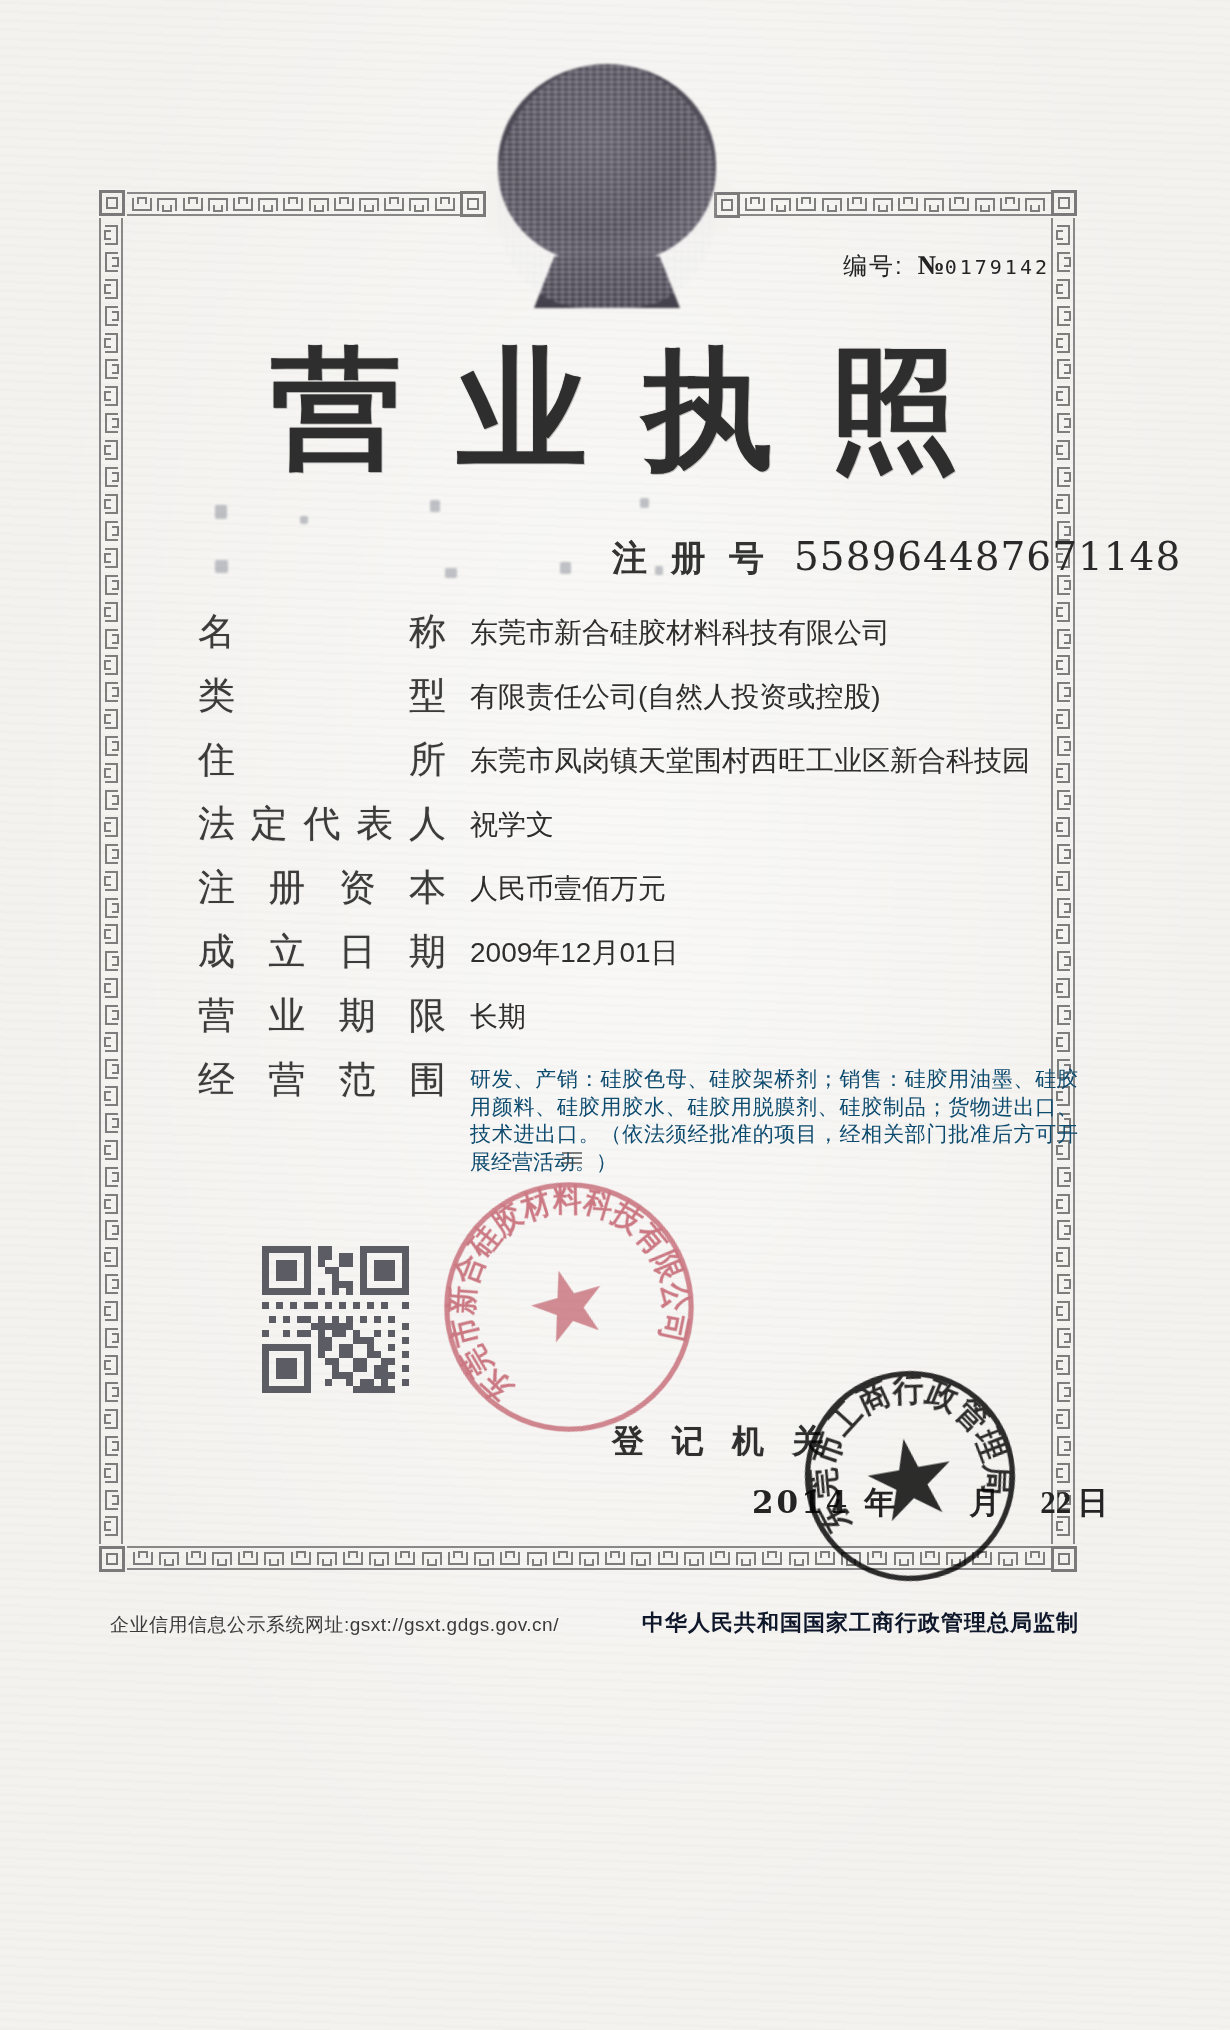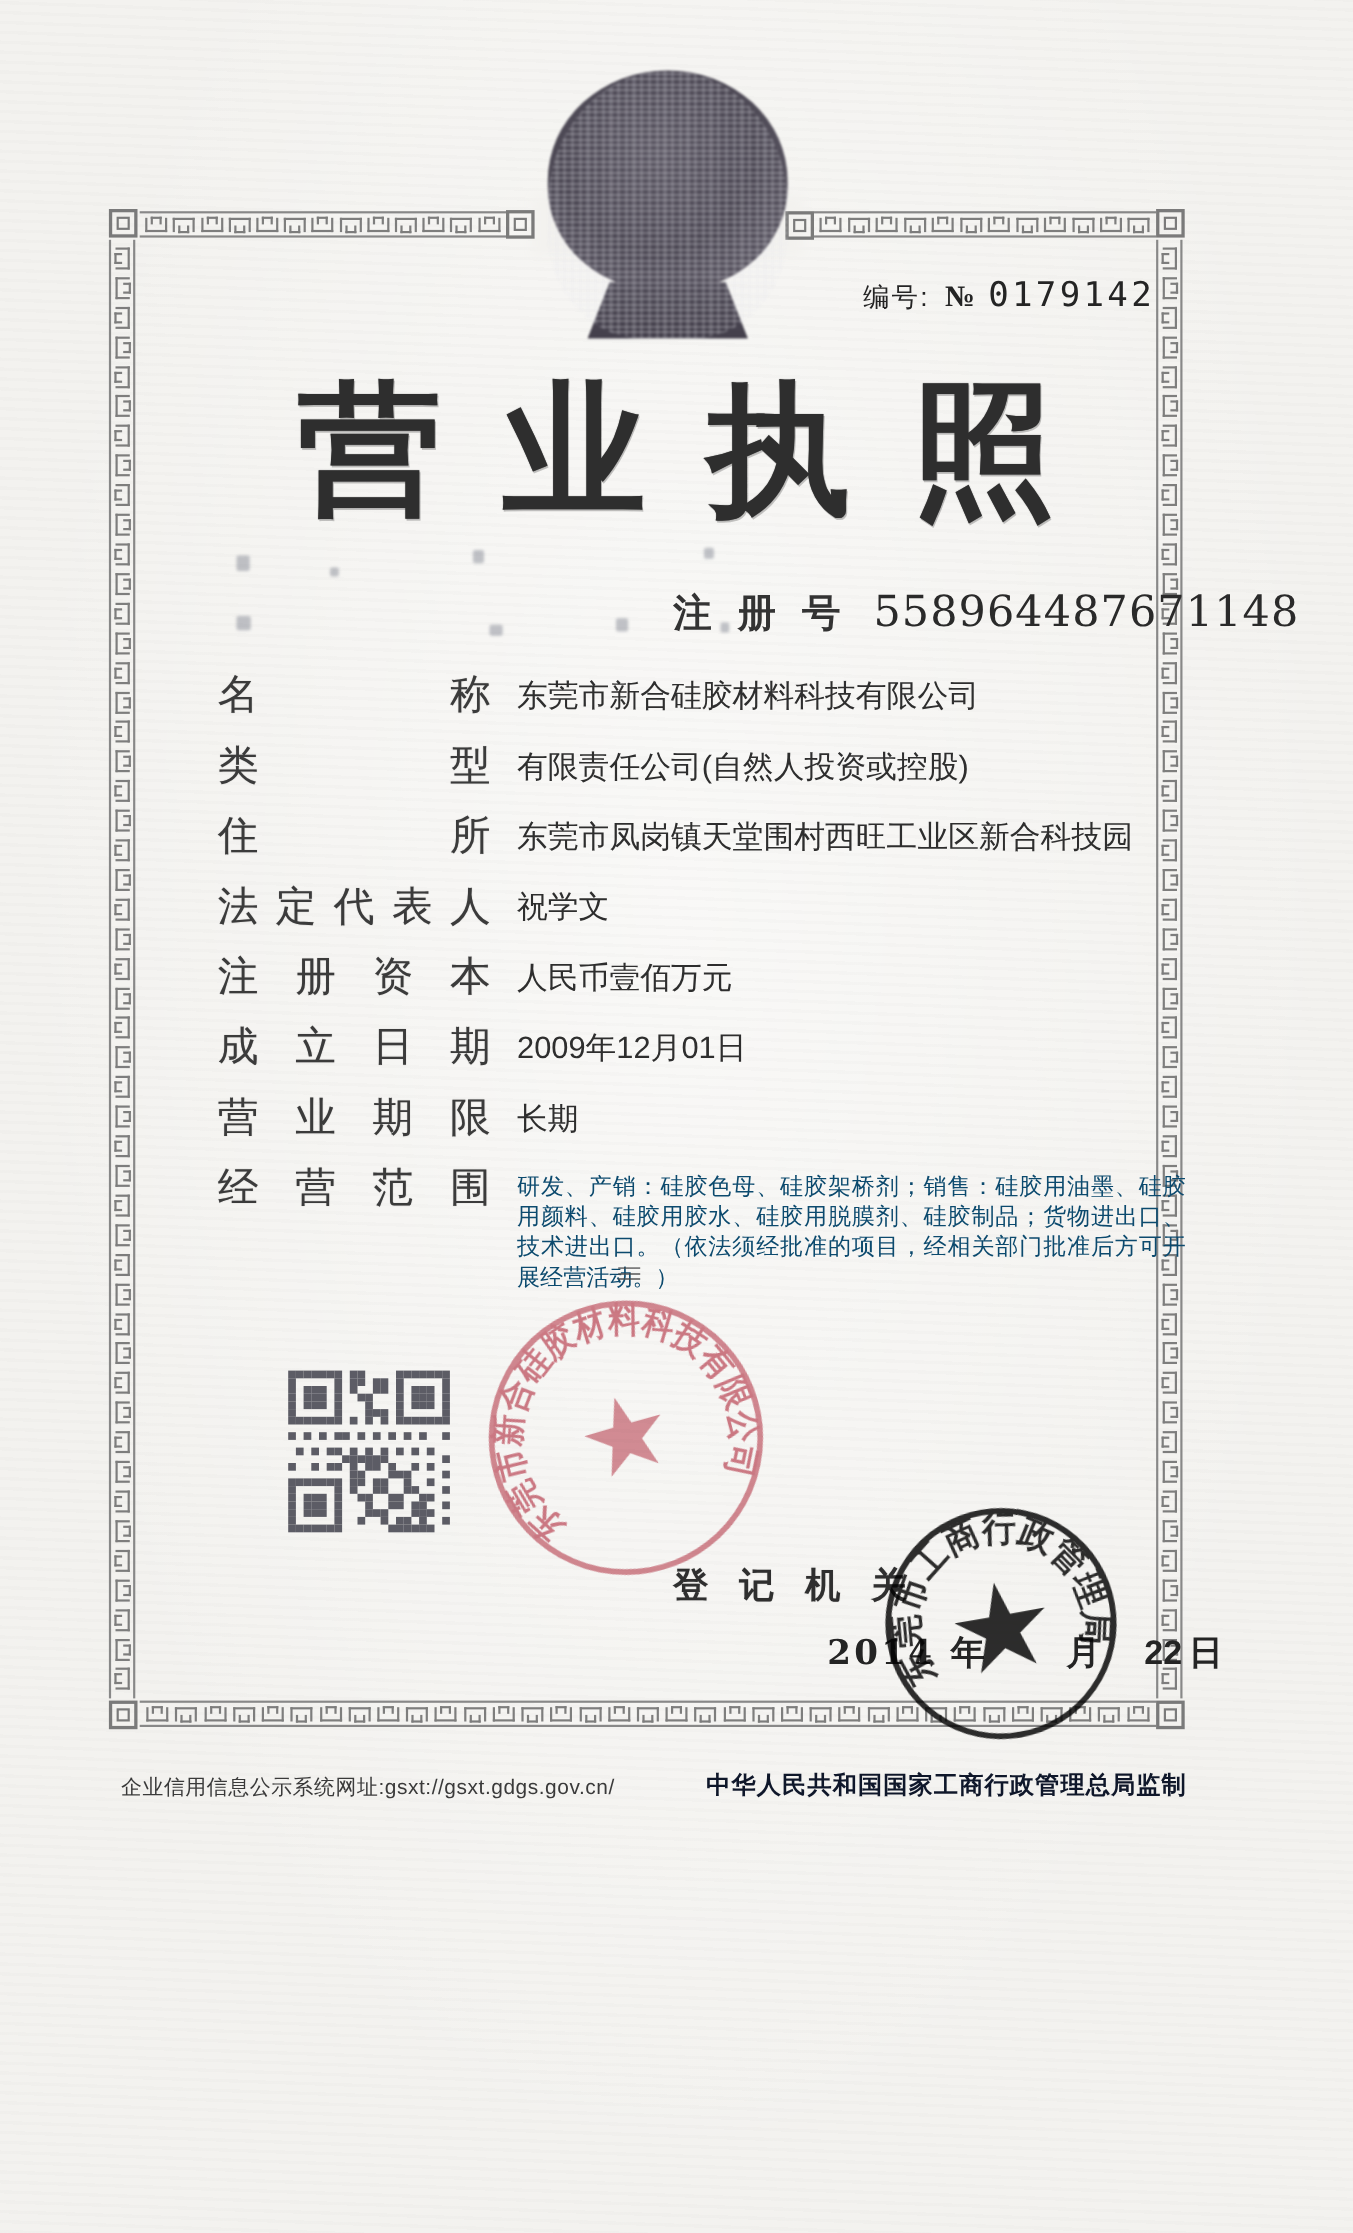--- a/index.html
+++ b/index.html
@@ -64,21 +64,21 @@
   #band-right{left:1051px;top:218px;height:1326px;}
   .corner,.cap{position:absolute;width:20px;height:20px;border:3px solid #6e6e6e;z-index:4;filter:blur(.3px);opacity:.9;}
   .corner::after,.cap::after{content:"";position:absolute;inset:4px;border:2px solid #6e6e6e;}
   #c-tl{left:99px;top:190px;} #c-tr{left:1051px;top:190px;}
   #c-bl{left:99px;top:1546px;} #c-br{left:1051px;top:1546px;}
   #cap-l{left:460px;top:191px;} #cap-r{left:714px;top:192px;}
   
   .serial{position:absolute;right:180px;top:250px;display:flex;align-items:baseline;z-index:6;color:#242424;}
   .serial .s-label{font-size:24px;letter-spacing:2px;}
   .serial .s-mark{font-family:"Liberation Serif","DejaVu Serif",serif;font-weight:bold;font-size:27px;margin-left:14px;}
-  .serial .s-num{font-family:"DejaVu Sans Mono","Liberation Mono",monospace;font-size:31px;margin-left:12px;letter-spacing:3px;}
+  .serial .s-num{font-family:"DejaVu Sans Mono","Liberation Mono",monospace;font-size:20px;letter-spacing:3px;}
   .title{
     position:absolute;left:50%;top:338px;transform:translateX(-50%);
     margin:0;z-index:6;white-space:nowrap;
     font-size:130px;line-height:1.1;font-weight:900;color:#2e2e2e;
     letter-spacing:56px;padding-left:56px;
     text-shadow:0 0 1px rgba(40,40,40,.7), 1px 1px 0 rgba(40,40,40,.25);
   }
   .regno{position:absolute;left:612px;top:534px;display:flex;align-items:baseline;z-index:6;}
   .reg-label{width:152px;font-size:35px;font-weight:600;color:#333;}
   .reg-number{margin-left:30px;font-family:"DejaVu Serif","Liberation Serif",serif;font-size:39px;color:#2a2a2a;letter-spacing:1px;}
@@ -128,21 +128,21 @@
     transform:rotate(-10deg);mix-blend-mode:multiply;opacity:.92;filter:blur(.3px);
   }
   .seal-black text{font-size:44px;font-weight:bold;font-family:"Liberation Sans",sans-serif;}
   
   .authority{position:absolute;left:612px;top:1420px;z-index:6;}
   .authority .a-label{width:212px;font-size:32px;color:#2f2f2f;font-weight:600;text-shadow:0 0 1px rgba(50,50,50,.35);}
   .dateline{position:absolute;left:752px;top:1482px;z-index:6;display:flex;align-items:baseline;font-size:31px;color:#242424;font-weight:600;}
   .dateline .d-year{letter-spacing:3px;font-family:"DejaVu Serif","Liberation Serif",serif;}
   .dateline .d-yu{margin-left:14px;}
   .dateline .d-mu{margin-left:74px;}
-  .dateline .d-day{margin-left:40px;font-family:Liberation Sans, sans-serif;}
+  .dateline .d-day{margin-left:40px;font-family:Liberation Serif, serif;}
   .dateline .d-du{margin-left:6px;}
   
   .footer-left{position:absolute;left:110px;top:1612px;font-size:19px;color:#3a3a3a;z-index:6;letter-spacing:.5px;}
   .footer-right{position:absolute;right:151px;top:1608px;font-size:22px;color:#0f172a;font-weight:bold;z-index:6;letter-spacing:1px;}
 </style>
 </head>
 <body>
 
 <div class="page">
 

